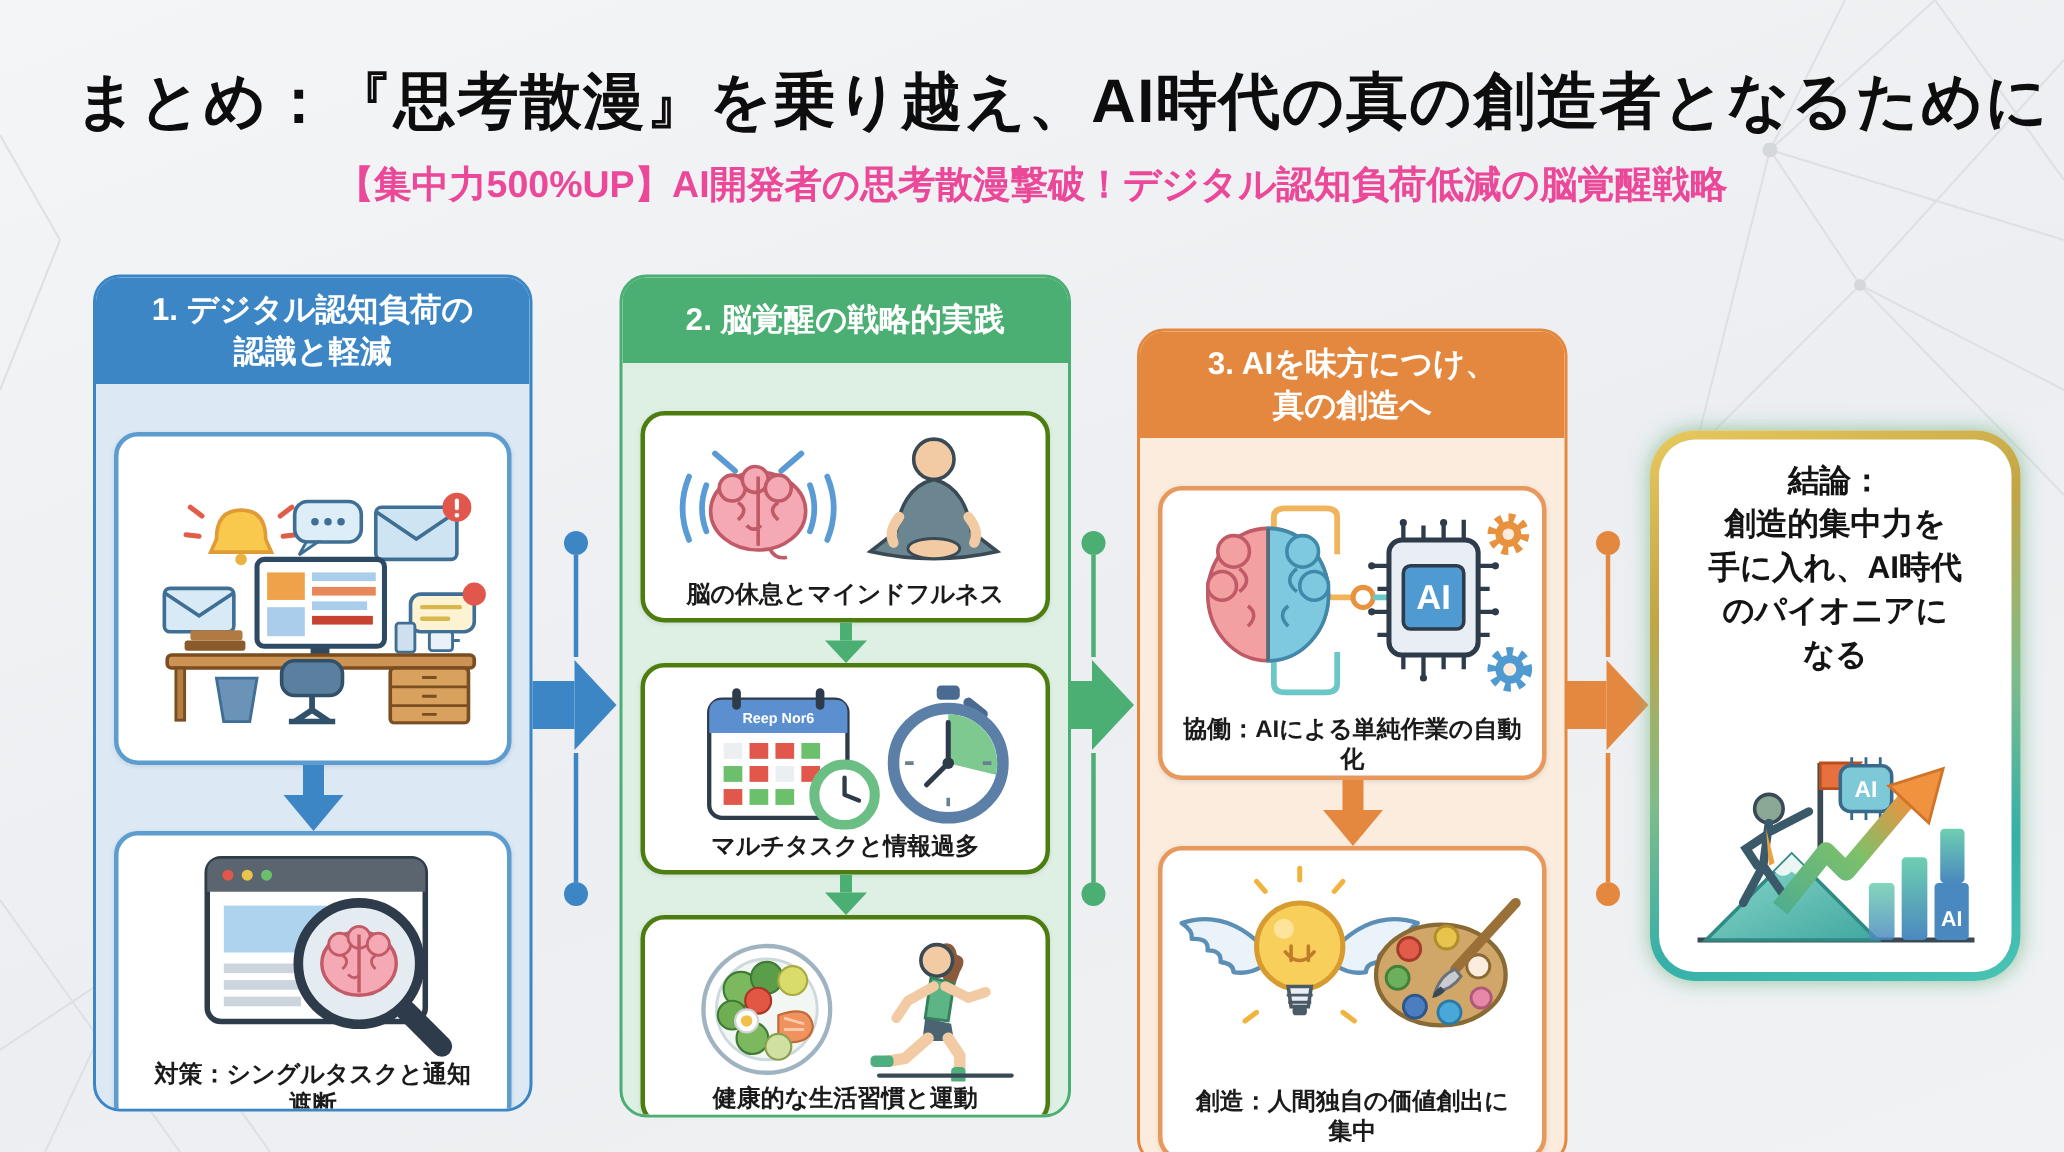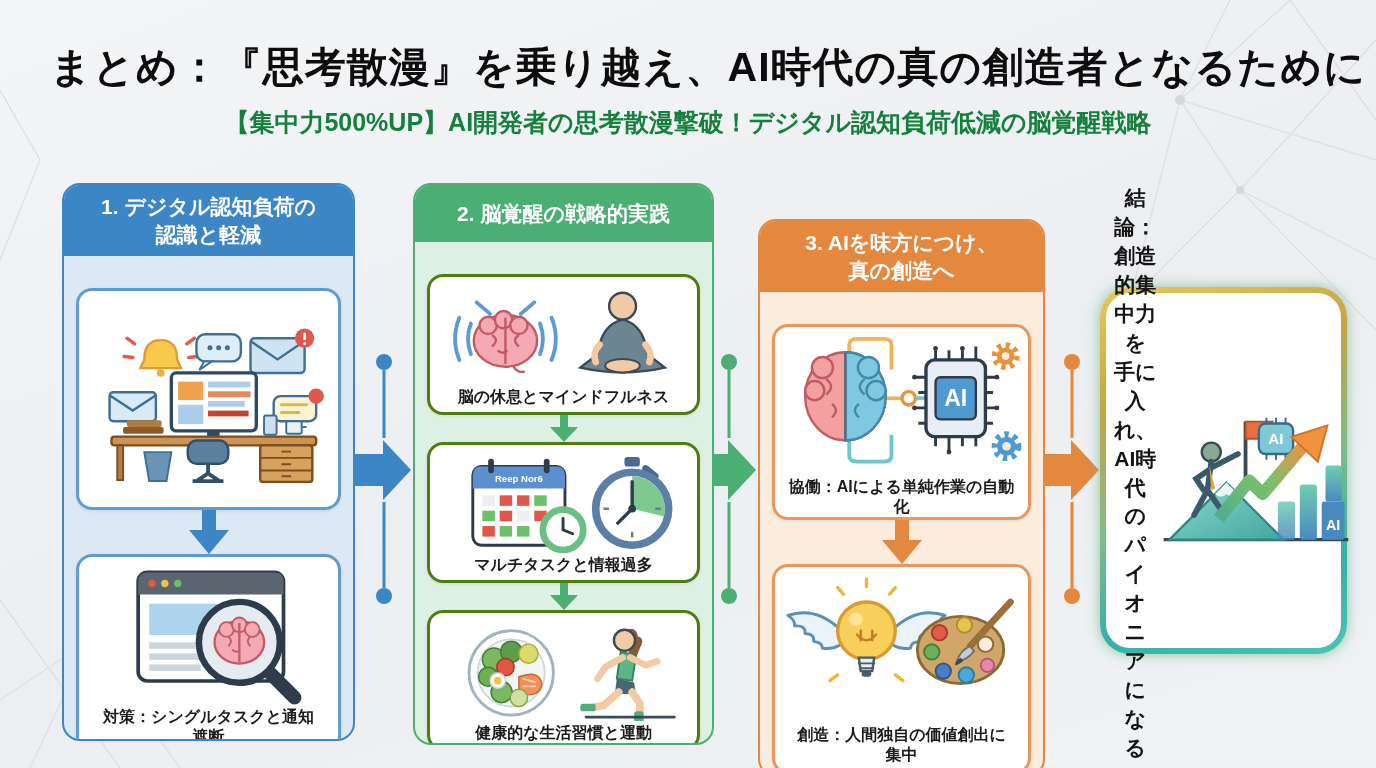--- a/index.html
+++ b/index.html
@@ -11,21 +11,21 @@
     color: #111;
   }
   .mesh-bg { position: absolute; inset: 0; z-index: 0; }
   .page-title {
     position: absolute; top: 40px; left: 0; width: 100%;
     text-align: center; font-size: 41px; font-weight: 900;
     letter-spacing: 1px; color: #0d0d0d; z-index: 2; padding-left: 40px;
   }
   .page-subtitle {
     position: absolute; top: 106px; left: 0; width: 100%;
-    text-align: center; font-size: 25px; font-weight: 600; color: #15803d; z-index: 2;
+    text-align: center; font-size: 25px; font-weight: 600; color: #ec4899; z-index: 2;
   }
   .column {
     position: absolute; top: 183px;
     border-radius: 18px; display: flex; flex-direction: column;
     z-index: 2; overflow: hidden; gap: 19px;
   }
   .col-1 { left: 62px;  width: 293px; height: 558px; background: #dce8f4; border: 2px solid #3d86c6; }
   .col-2 { left: 413px; width: 301px; height: 562px; background: #def0e3; border: 2px solid #4bae73; }
   .col-3 { left: 758px; width: 287px; height: 558px; background: #fbecdd; border: 2px solid #e5883f; margin-top: 36px; }
   .column-header {
@@ -60,21 +60,21 @@
   .connector-2 { left: 698px; }
   .connector-3 { left: 1041px; }
   .conclusion-frame {
     position: absolute; left: 1100px; top: 287px; width: 247px; height: 367px;
     border-radius: 30px; padding: 6px; z-index: 2;
     background: linear-gradient(160deg, #e8c95e 0%, #c2a545 28%, #7fbc8a 55%, #35b0a9 78%, #49c4b4 100%);
     box-shadow: 0 0 14px rgba(80,190,180,.55), 0 0 10px rgba(225,190,90,.45);
   }
   .conclusion-box {
     background: #fff; border-radius: 24px; width: 100%; height: 100%;
-    display: flex; flex-direction: row; align-items: center;
+    display: flex; flex-direction: column; align-items: center;
     padding: 14px 8px 8px;
   }
   .conclusion-text {
     font-size: 21px; font-weight: 800; text-align: center;
     line-height: 1.38; white-space: pre-line; color: #141414;
   }
   .conclusion-icon { flex: 1; display: flex; align-items: flex-end; justify-content: center; }
 </style>
 </head>
 <body>

